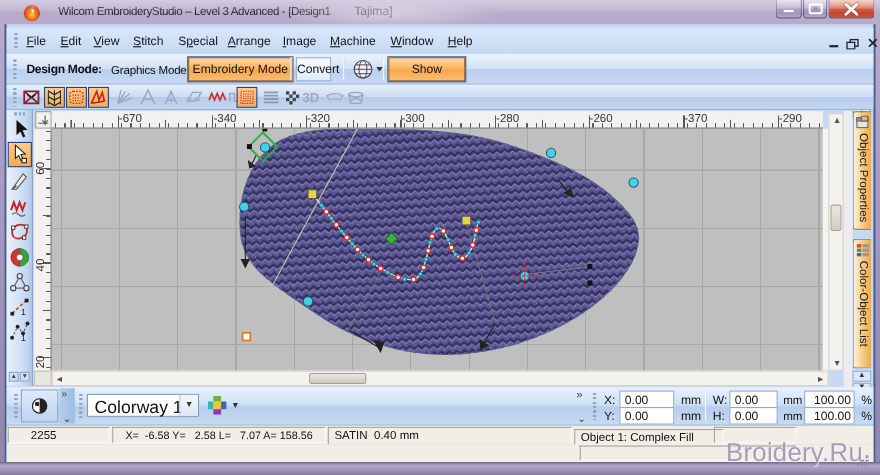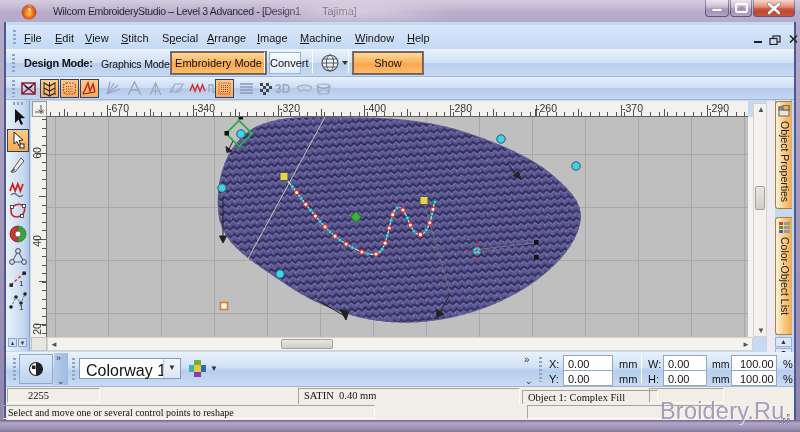--- a/index.html
+++ b/index.html
@@ -58,21 +58,21 @@
 .sbarrow { position:absolute; font-size:8px; color:#555; }
 .tab { position:absolute; left:775px; width:17px; border:1px solid #a8813e; border-right:none; border-radius:3px 0 0 3px;
   background:linear-gradient(to right,#fdf2dc,#f7c87e 55%,#efa94e); }
 .tabtxt { position:absolute; left:2.5px; writing-mode:vertical-rl; font-size:10.5px; color:#222; }
 
 #btb { left:6px; top:352px; width:788px; height:35px;
   background:linear-gradient(#e9f2fd,#cfe0f6 45%,#b6cdec 55%,#c9dbf3);
   border-bottom:1px solid #9fb5d6; }
 #statusA { left:6px; top:387px; width:788px; height:17px; background:#f0eee7; }
 #statusB { left:6px; top:404px; width:788px; height:16px; background:#f0eee7; }
-.sbox { position:absolute; border:1px solid; border-color:#a8a499 #fbfaf6 #fbfaf6 #a8a499; font-size:10.5px; color:#111;font-family:Liberation Serif, serif; }
+.sbox { position:absolute; border:1px solid; border-color:#a8a499 #fbfaf6 #fbfaf6 #a8a499; font-size:10.5px; color:#111; }
 .sbox span { position:relative; top:1px; left:5px; white-space:pre; }
 #bborder { left:0; top:420px; width:800px; height:12px;
   background:linear-gradient(#6e6485,#b2a6c8 25%,#9c90b6 70%,#837794); }
 #watermark { left:660px; top:398px; font-size:23.5px; letter-spacing:0.2px; color:rgba(148,142,178,0.85);
   text-shadow:1px 1px 0 rgba(255,255,255,0.55); z-index:50; }
 .inp { position:absolute; height:16px; background:#fff; border:1px solid #93a8c6; font-size:11px; color:#111; }
 .inp span { position:relative; top:2px; left:4px; }
 .blbl { position:absolute; font-size:11px; color:#111; }
 </style></head>
 <body>
@@ -278,21 +278,21 @@
 <div class="abs" id="corner"><svg width="13" height="14">
       <path d="M2 10 H11 M8 3 V12 M8 10 l-2.5 -2.5 M8 10 l2.5 -2.5" stroke="#555" stroke-width="1"></path>
     </svg></div>
 <div class="abs" id="hruler">
  <div class="abs" style="left:0;bottom:0;width:701px;height:4px;background-image:repeating-linear-gradient(to right,#555 0 1px,transparent 1px 8.571px);background-position-x:3px;background-repeat:no-repeat"></div>
  <div class="abs" style="left:0;bottom:0;width:701px;height:7px;background-image:repeating-linear-gradient(to right,#555 0 1px,transparent 1px 42.857px);background-position-x:17px;background-repeat:no-repeat"></div>
  <div class="abs" style="left:0;bottom:0;width:701px;height:11px;background-image:repeating-linear-gradient(to right,#555 0 1px,transparent 1px 85.714px);background-position-x:60px;background-repeat:no-repeat"></div>
  <span class="rlab" style="left:61px;top:1px">-670</span>
  <span class="rlab" style="left:147px;top:1px">-340</span>
  <span class="rlab" style="left:232px;top:1px">-320</span>
- <span class="rlab" style="left:318px;top:1px">-400</span>
+ <span class="rlab" style="left:318px;top:1px">-300</span>
  <span class="rlab" style="left:404px;top:1px">-280</span>
  <span class="rlab" style="left:489px;top:1px">-260</span>
  <span class="rlab" style="left:575px;top:1px">-370</span>
  <span class="rlab" style="left:661px;top:1px">-290</span>
 </div>
 <div class="abs" id="vruler">
  <div class="abs" style="top:0;right:0;height:220px;width:4px;background-image:repeating-linear-gradient(to bottom,#555 0 1px,transparent 1px 8.571px);background-position-y:2px;background-repeat:no-repeat"></div>
  <div class="abs" style="top:0;right:0;height:220px;width:7px;background-image:repeating-linear-gradient(to bottom,#555 0 1px,transparent 1px 42.857px);background-position-y:-7px;background-repeat:no-repeat"></div>
  <div class="abs" style="top:0;right:0;height:220px;width:11px;background-image:repeating-linear-gradient(to bottom,#555 0 1px,transparent 1px 85.714px);background-position-y:36px;background-repeat:no-repeat"></div>
  <span class="rlab" style="left:0px;top:29px;width:14px;text-align:center;transform:rotate(-90deg);transform-origin:7px 7px">60</span>
@@ -521,26 +521,26 @@
   <span class="blbl" style="left:128px;top:21px">H:</span>
   <div class="inp" style="left:143px;top:18px;width:44px"><span>0.00</span></div>
   <span class="blbl" style="left:192px;top:21px;font-size:10.5px">mm</span>
   <div class="inp" style="left:211px;top:18px;width:46px"><span style="left:8px">100.00</span></div>
   <span class="blbl" style="left:263px;top:21px">%</span>
  </div>
 </div>
 
 <div class="abs" id="statusA">
  <div class="sbox" style="left:1px;top:1px;width:93px;height:15px"><span style="left:20px">2255</span></div>
+ <div class="sbox" style="left:96px;top:1px;width:194px;height:15px"><span style="font-size:9.8px;left:11px">X=  -6.58 Y=   2.58 L=   7.07 A= 158.56</span></div>
  <div class="sbox" style="left:292px;top:1px;width:222px;height:25px"><span>SATIN  0.40 mm</span></div>
  <div class="sbox" style="left:516px;top:3px;width:136px;height:15px"><span>Object 1: Complex Fill</span></div>
  <div class="sbox" style="left:643px;top:1px;width:75px;height:15px"><span></span></div>
 </div>
 <div class="abs" id="statusB">
- <div class="sbox" style="left:-3px;top:1px;width:372px;height:14px"><span style="font-size:10px;left:4px">Select and move one or several control points to reshape</span></div>
  <div class="sbox" style="left:521px;top:1px;width:197px;height:14px"><span></span></div>
 </div>
 
 <div class="abs" id="bborder"></div>
 <div class="abs" id="watermark">Broidery.Ru</div>
 <svg class="abs" style="left:777px;top:413px;z-index:60" width="14" height="12">
     <g fill="#8a7fa4">
       <rect x="10" y="1" width="2.5" height="2.5"></rect>
       <rect x="10" y="5" width="2.5" height="2.5"></rect>
       <rect x="10" y="9" width="2.5" height="2.5"></rect>

